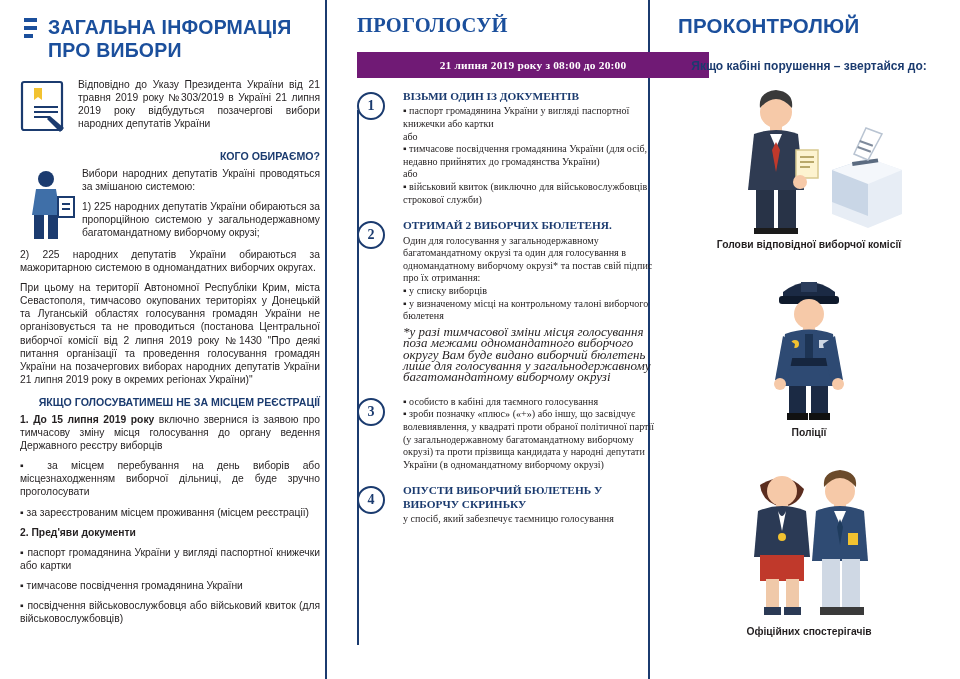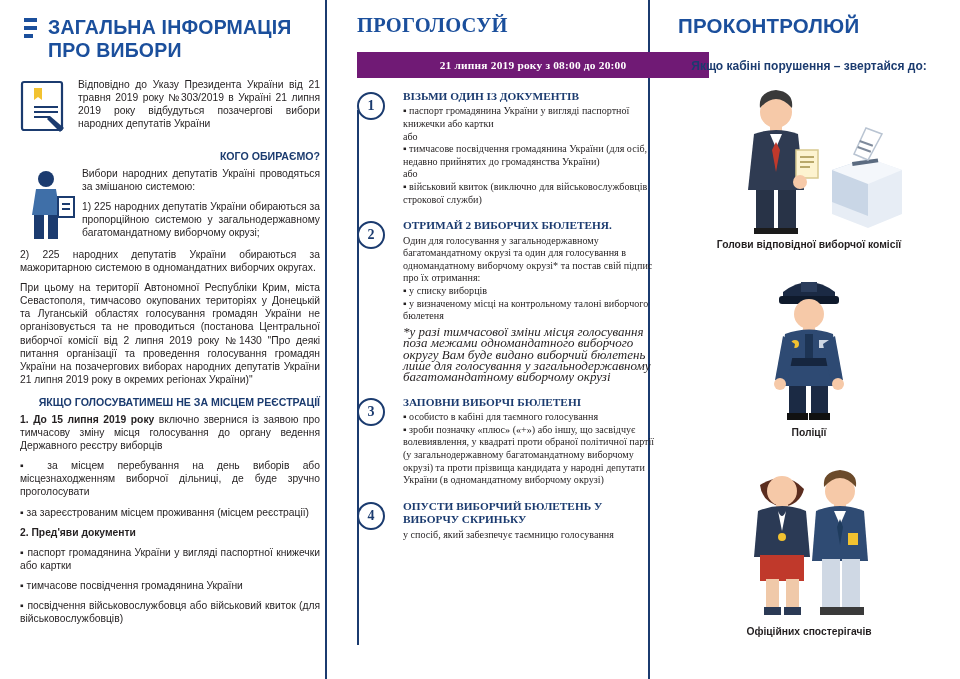--- a/index.html
+++ b/index.html
@@ -184,21 +184,20 @@
         <div class="step-body" style="white-space:pre-line">Один для голосування у загальнодер­жавному багатомандатному окрузі та один для голосування в одномандатному виборчому окрузі* та постав свій підпис про їх отримання:
 ▪ у списку виборців
 ▪ у визначеному місці на контрольному талоні виборчого бюлетеня</div>
         <div class="step-body">
             <span class="it">*у разі тимчасової зміни місця голосування поза межами одномандатного виборчого округу Вам буде видано виборчий бюлетень лише для голосування у загальнодержавному багатомандатному виборчому окрузі</span>
           </div>
       </div>
 
       <div class="step">
         <div class="circle">3</div>
-        <div class="step-title">ЗАПОВНИ ВИБОРЧІ БЮЛЕТЕНІ</div>
         <div class="step-body" style="white-space:pre-line">▪ особисто в кабіні для таємного голосування
 ▪ зроби позначку «плюс» («+») або іншу, що засвідчує волевиявлення, у квадраті проти обраної політичної партії (у загальнодержавному багатомандатному виборчому окрузі) та проти прізвища кандидата у народні депутати України (в одномандатному виборчому окрузі)</div>
       </div>
 
       <div class="step">
         <div class="circle">4</div>
         <div class="step-title">ОПУСТИ ВИБОРЧИЙ БЮЛЕТЕНЬ У ВИБОРЧУ СКРИНЬКУ</div>
         <div class="step-body" style="white-space:pre-line">у спосіб, який забезпечує таємницю голосування</div>
       </div>
     </div>

